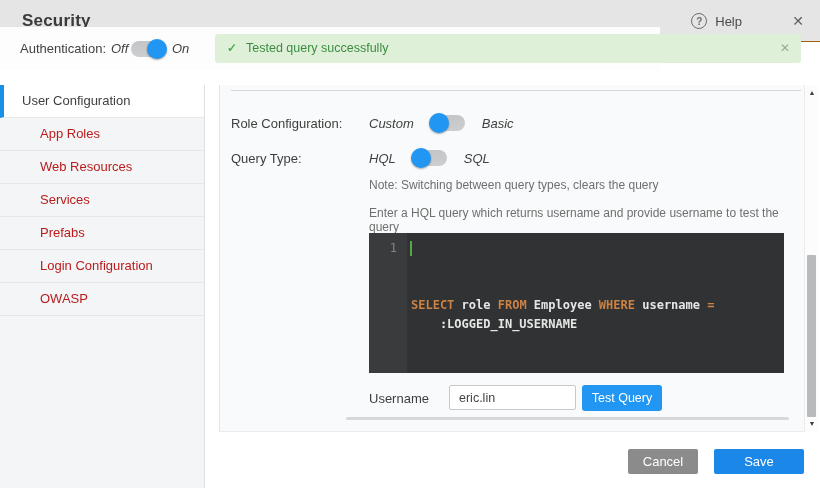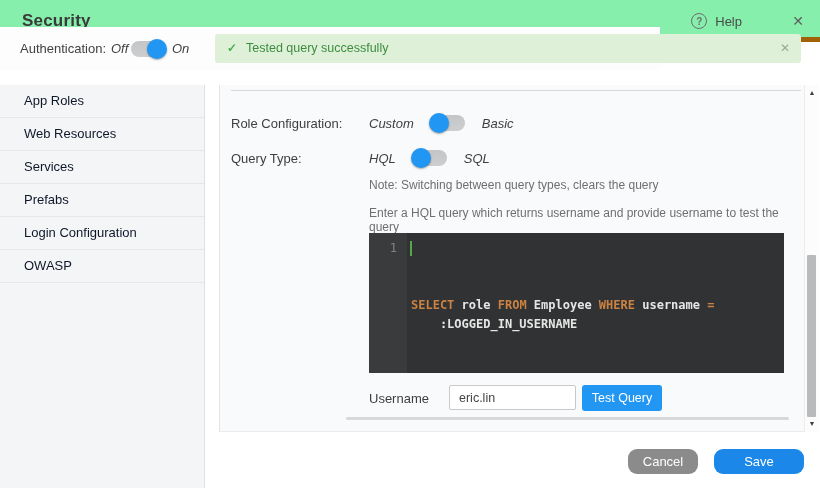--- a/index.html
+++ b/index.html
@@ -2,21 +2,21 @@
 <html><head>
 <meta charset="utf-8">
 <style>
   * { margin:0; padding:0; box-sizing:border-box; }
   html,body { width:820px; height:488px; }
   body { font-family:"Liberation Sans", sans-serif; background:#fff; overflow:hidden; }
   .page { position:relative; width:820px; height:488px; background:#fff; overflow:hidden; }
 
   
   .header { position:absolute; left:0; top:0; width:820px; height:42px;
-            background:#86efac; border-bottom:5px solid #a16207; }
+            background:#e5e5e5; border-bottom:1px solid #a16207; }
   .title { position:absolute; left:22px; top:0; line-height:42px; font-size:17px;
            font-weight:bold; color:#3a3a3a; letter-spacing:.2px; }
   .help-group { position:absolute; right:78px; top:0; height:42px; display:flex;
                 align-items:center; gap:8px; cursor:pointer; }
   .help-circle { width:16px; height:16px; border:1.4px solid #6d6d6d; border-radius:50%;
                  display:flex; align-items:center; justify-content:center;
                  font-size:10px; color:#6d6d6d; font-weight:bold; }
   .help-text { font-size:13px; color:#4a4a4a; }
   .hdr-close { position:absolute; right:12px; top:0; line-height:42px; font-size:14px;
                color:#5f5f5f; cursor:pointer; padding:0 4px; }
@@ -39,21 +39,21 @@
             background:#dff0d8; border-radius:3px; }
   .banner-check { position:absolute; left:12px; top:0; line-height:29px; font-size:12px;
                   color:#4caf50; font-weight:bold; }
   .banner-text { position:absolute; left:31px; top:0; line-height:29px; font-size:12.5px; color:#3c8c40; }
   .banner-close { position:absolute; right:11px; top:0; line-height:29px; font-size:12px;
                   color:#9aa89a; cursor:pointer; }
 
   
   .sidebar { position:absolute; left:0; top:85px; width:205px; height:403px;
              background:#f4f5f6; border-right:1px solid #e0e0e0; }
-  .side-item { height:33px; line-height:32px; padding-left:24px; font-size:13px; color:#0f172a;
+  .side-item { height:33px; line-height:32px; padding-left:40px; font-size:13px; color:#b91c1c;
                border-bottom:1px solid #e6e7e8; cursor:pointer; background:#f4f5f6; }
   .side-item.active { background:#fff; border-left:4px solid #1791e8; padding-left:18px;
                       color:#3f3f3f; }
 
   
   .panel { position:absolute; left:219px; top:85px; width:585px; height:347px;
            background:#f9fafb; border-left:1px solid #e4e4e4; border-bottom:1px solid #ececec; }
   .panel-top-divider { position:absolute; left:11px; top:5px; width:570px; height:1px; background:#d9d9d9; }
   .form-label { position:absolute; left:11px; font-size:13px; color:#3e3e3e; }
   .tg-group { position:absolute; left:149px; display:flex; align-items:center; gap:17px; }
@@ -94,21 +94,21 @@
   .vscroll { position:absolute; left:804px; top:85px; width:14px; height:347px;
              background:#fcfcfc; border-left:1px solid #ececec; }
   .vs-arrow { position:absolute; left:0; width:14px; text-align:center; font-size:7px;
               color:#3e3e3e; cursor:pointer; }
   .vs-up { top:4px; } .vs-down { bottom:5px; }
   .vs-thumb { position:absolute; left:2px; top:170px; width:9px; height:162px;
               background:#b9babb; border-radius:1px; cursor:pointer; }
 
   
   .footer { position:absolute; left:205px; top:432px; width:615px; height:56px; background:#fff; }
-  .btn { position:absolute; top:17px; height:25px; border:none; border-radius:9px;
+  .btn { position:absolute; top:17px; height:25px; border:none; border-radius:2px;
          font-family:"Liberation Sans", sans-serif; font-size:13px; color:#fff; cursor:pointer; }
   .btn-cancel { left:423px; width:70px; background:#8b8b8b; }
   .btn-save   { left:509px; width:90px; background:#1a87e9; }
 </style>
 </head>
 <body>
 
 <div class="page">
 
   <div class="header">
@@ -129,20 +129,21 @@
     <span class="tg-side auth-on">On</span>
 
     <div class="banner">
       <span class="banner-check">✓</span>
       <span class="banner-text">Tested query successfully</span>
       <span class="banner-close">✕</span>
     </div>
   </div>
 
   <div class="sidebar">
+    <div class="side-item active">User Configuration</div>
     <div class="side-item">App Roles</div>
     <div class="side-item">Web Resources</div>
     <div class="side-item">Services</div>
     <div class="side-item">Prefabs</div>
     <div class="side-item">Login Configuration</div>
     <div class="side-item">OWASP</div>
   </div>
 
   <div class="panel">
     <div class="panel-top-divider"></div>

